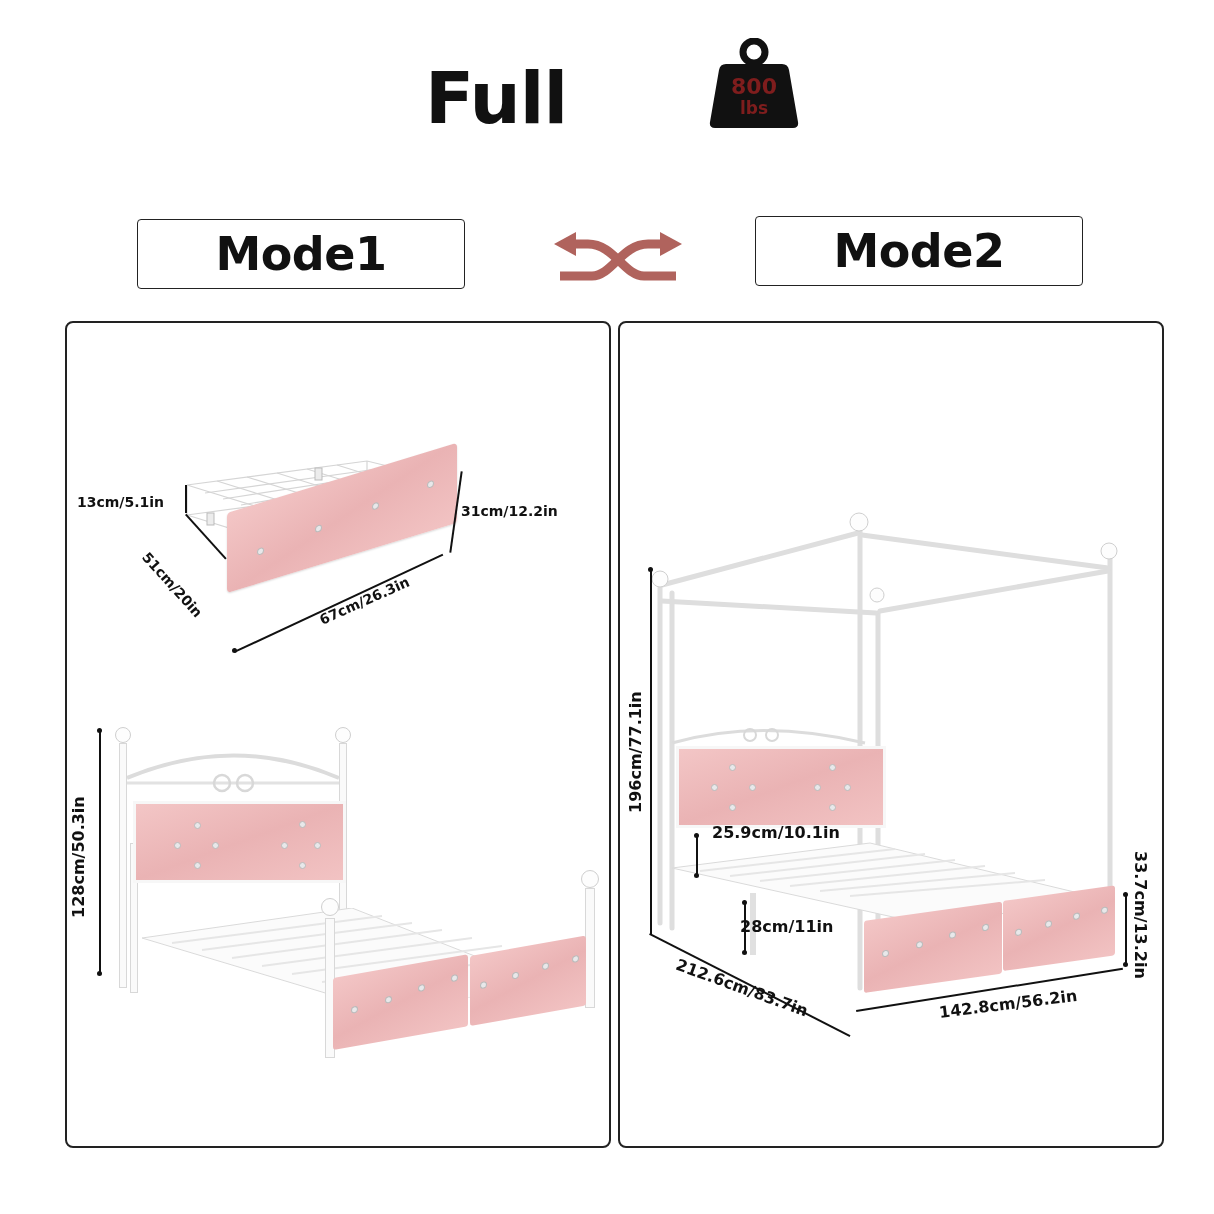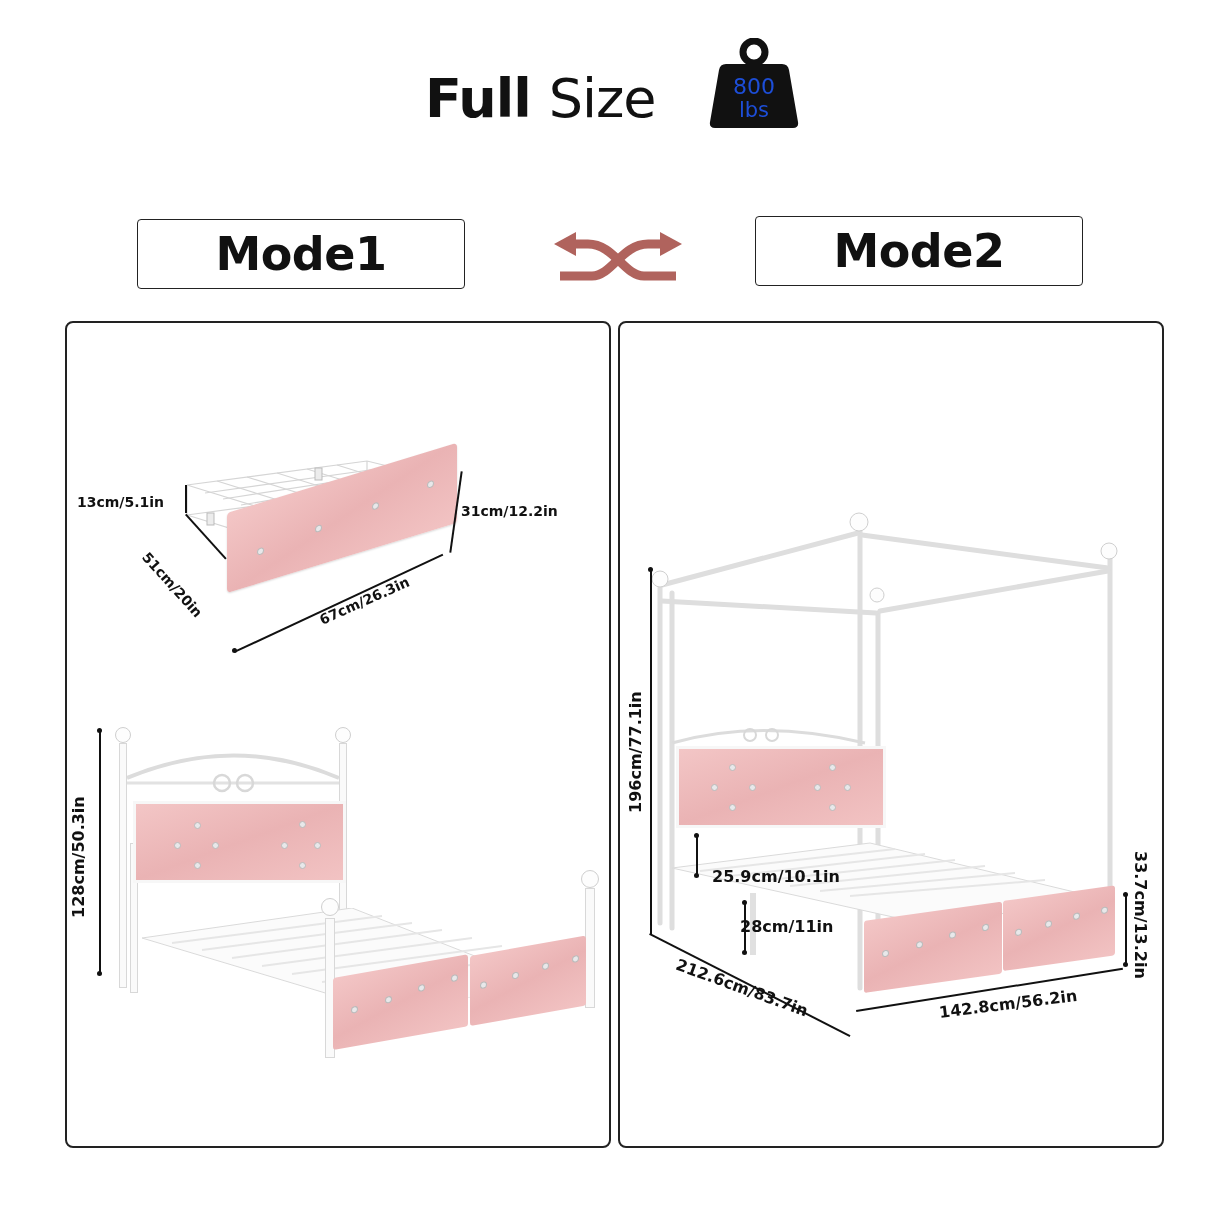--- a/index.html
+++ b/index.html
@@ -2,27 +2,27 @@
 <html><head>
 <meta charset="utf-8">
 <style>
   html, body { margin:0; padding:0; background:#ffffff; }
   body { width:1214px; height:1214px; position:relative; overflow:hidden;
          font-family:"DejaVu Sans", "Liberation Sans", sans-serif; color:#111; }
   .abs { position:absolute; }
 
   
   .title { position:absolute; left:425px; top:58px; height:80px; display:flex; align-items:center;
-           font-size:54px; letter-spacing:-1px; color:#111; }
+           font-size:72px; letter-spacing:-1px; color:#111; }
   .title .bold { font-weight:bold; margin-right:18px; }
   .title .light { font-weight:normal; }
   .weight { position:absolute; left:708px; top:38px; width:92px; height:92px; }
-  .weight-text { position:absolute; left:0; width:92px; text-align:center; color:#1d4ed8; font-weight:normal; }
+  .weight-text { position:absolute; left:0; width:92px; text-align:center; color:#7f1d1d; font-weight:bold; }
   .weight-num { top:36px; font-size:22px; }
-  .weight-unit { top:60px; font-size:21px; }
+  .weight-unit { top:60px; font-size:17px; }
 
   
   .mode-box { position:absolute; height:70px; border:1.5px solid #222; border-radius:4px; background:#fff;
               display:flex; align-items:center; justify-content:center; box-sizing:border-box;
               font-weight:bold; font-size:46px; color:#111; letter-spacing:-0.5px; }
   .mode1 { left:137px; top:219px; width:328px; }
   .mode2 { left:755px; top:216px; width:328px; }
   .swap-icon { position:absolute; left:552px; top:230px; width:132px; height:56px; }
 
   
@@ -40,21 +40,20 @@
   .pink { background:linear-gradient(160deg,#f3c6c6 0%,#eab3b4 50%,#f2c3c3 100%); }
   .tuft { position:absolute; width:5px; height:5px; border-radius:50%; background:#e8e8ea; border:1px solid #bbb; }
   .white-bar { position:absolute; background:#fafafa; border:1px solid #d8d8d8; box-sizing:border-box; }
   .knob { position:absolute; width:16px; height:16px; border-radius:50%; background:#fdfdfd; border:1px solid #cfcfcf; box-sizing:border-box; }
 </style>
 </head>
 <body>
 
 <div class="title">
   <span class="bold">Full</span>
-  <span class="light">Size</span>
 </div>
 <div class="weight">
   <svg width="92" height="92" viewBox="0 0 92 92">
     <circle cx="46" cy="14" r="11" fill="none" stroke="#111" stroke-width="7"></circle>
     <path d="M18 26 L74 26 Q80 26 81 32 L90 84 Q91 90 85 90 L7 90 Q1 90 2 84 L11 32 Q12 26 18 26 Z" fill="#111"></path>
   </svg>
   <div class="weight-text weight-num">800</div>
   <div class="weight-text weight-unit">lbs</div>
 </div>
 
@@ -245,21 +244,21 @@
       <div class="tuft" style="left:98px;top:20px"></div>
   </div>
 
   <div class="line" style="left:30px;top:246px;width:1.5px;height:365px;"></div>
   <div class="dot" style="left:28px;top:244px"></div>
   <div class="dim dim-lg" style="left:6px;top:490px;transform:rotate(-90deg);transform-origin:left top;">196cm/77.1in</div>
 
   <div class="line" style="left:76px;top:512px;width:1.5px;height:40px;"></div>
   <div class="dot" style="left:74px;top:510px"></div>
     <div class="dot" style="left:74px;top:550px"></div>
-  <div class="dim dim-lg" style="left:92px;top:544px;">25.9cm/10.1in</div>
+  <div class="dim dim-lg" style="left:92px;top:500px;">25.9cm/10.1in</div>
 
   <div class="line" style="left:124px;top:579px;width:1.5px;height:50px;"></div>
   <div class="dot" style="left:122px;top:577px"></div>
     <div class="dot" style="left:122px;top:627px"></div>
   <div class="dim dim-lg" style="left:120px;top:594px;">28cm/11in</div>
 
   <div class="line" style="left:505px;top:571px;width:1.5px;height:70px;"></div>
   <div class="dot" style="left:503px;top:569px"></div>
     <div class="dot" style="left:503px;top:639px"></div>
   <div class="dim dim-lg" style="left:530px;top:528px;transform:rotate(90deg);transform-origin:left top;">33.7cm/13.2in</div>

